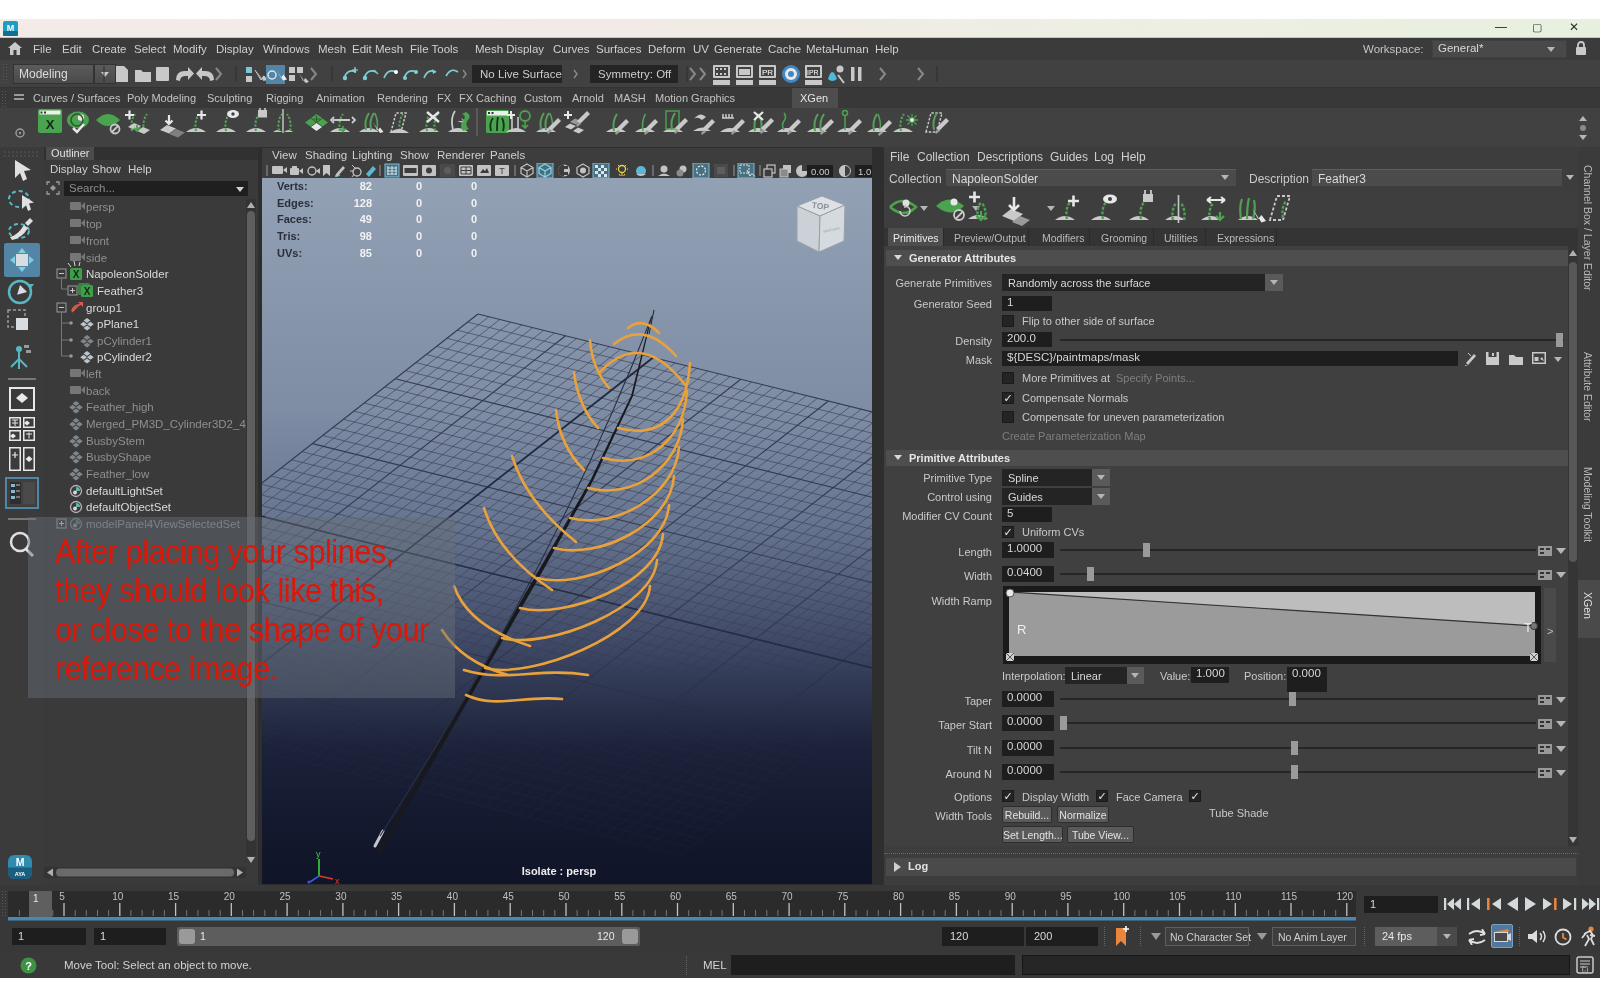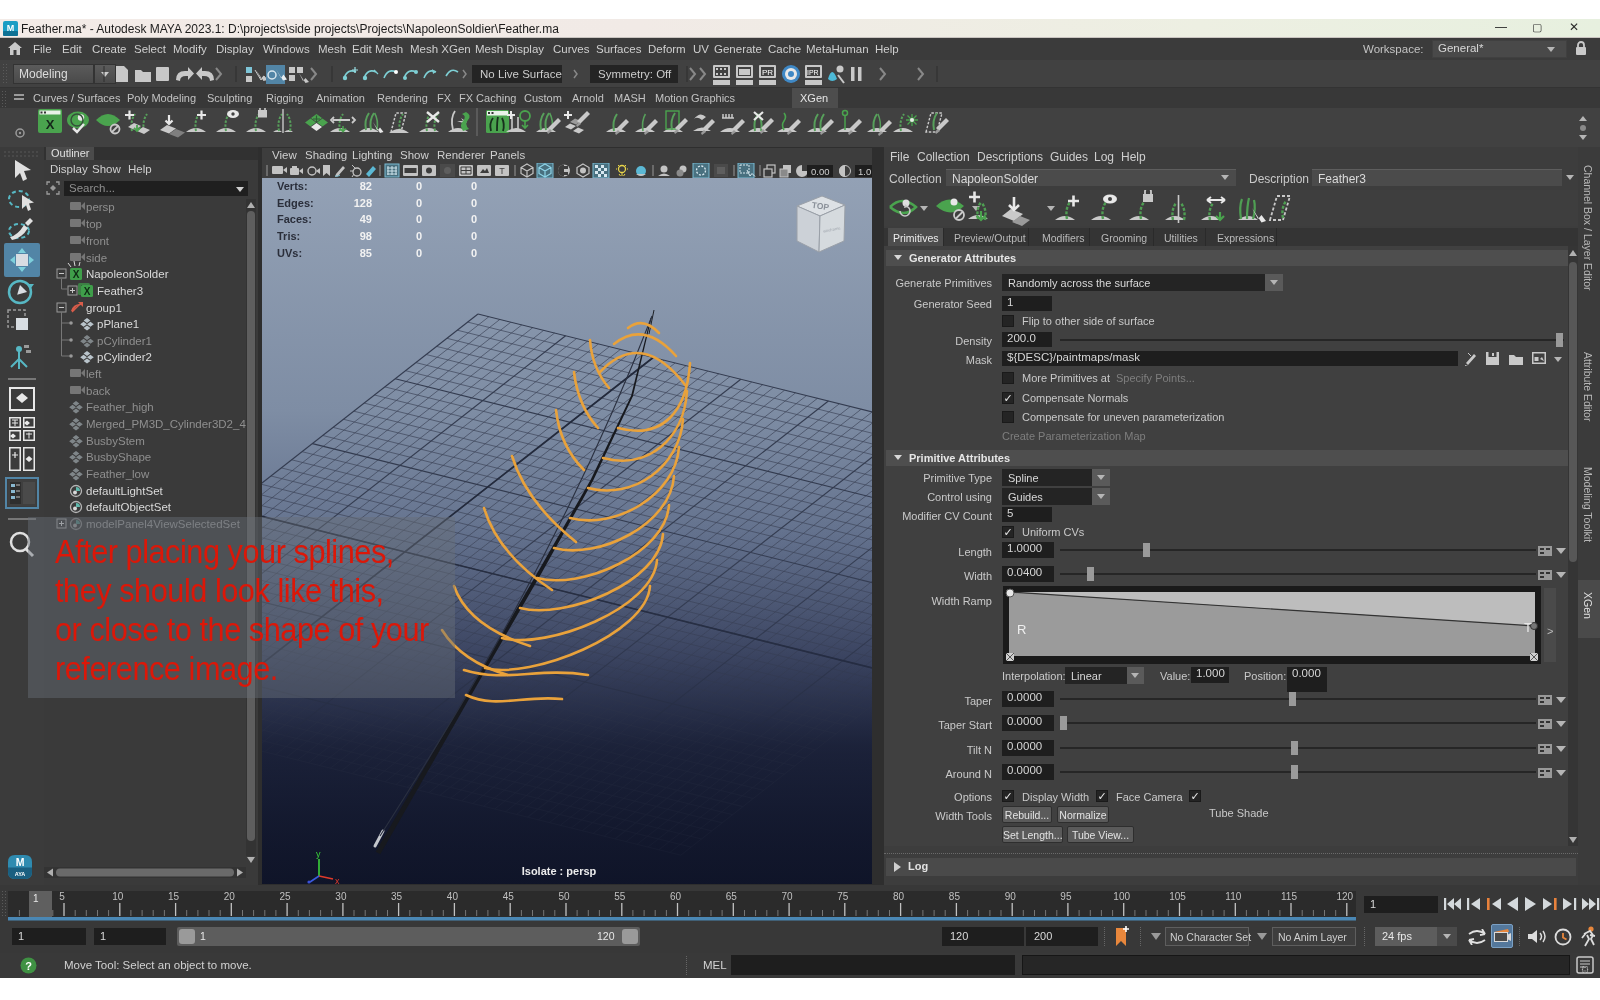--- a/index.html
+++ b/index.html
@@ -53,39 +53,38 @@
 </head>
 <body>
 <div id="app">
 
   <div id="titlebar"></div>
   <svg class="abs" style="left:3px;top:21px" width="15" height="15" viewBox="0 0 15 15">
     <rect x="0" y="0" width="15" height="15" rx="2" fill="#1b9dc4"></rect>
     <rect x="0" y="10" width="15" height="5" rx="1" fill="#0e7194"></rect>
     <text x="7.5" y="9.5" font-size="9" font-weight="bold" fill="#fff" text-anchor="middle">M</text>
   </svg>
-  <div id="titletxt">Feather.ma* - Autodesk MAYA 2023.1: D:\projects\side projects\Projects\NapoleonSoldier\Feather.ma</div>
   <div class="winbtn" style="left:1495px;top:20px;font-size:12px">—</div>
   <div class="winbtn" style="left:1532px;top:21px;font-size:11px">▢</div>
   <div class="winbtn" style="left:1569px;top:20px;font-size:12px">✕</div>
 
   <div id="menubar">
     <svg class="abs" style="left:8px;top:4px" width="14" height="13" viewBox="0 0 14 13">
         <path d="M7 0 L14 6 12 6 12 13 8.5 13 8.5 8 5.5 8 5.5 13 2 13 2 6 0 6 Z" fill="#c9c9c9"></path>
       </svg>
     <div class="m" style="left:33px">File</div>
     <div class="m" style="left:62px">Edit</div>
     <div class="m" style="left:92px">Create</div>
     <div class="m" style="left:134px">Select</div>
     <div class="m" style="left:173px">Modify</div>
     <div class="m" style="left:216px">Display</div>
     <div class="m" style="left:263px">Windows</div>
     <div class="m" style="left:318px">Mesh</div>
     <div class="m" style="left:352px">Edit Mesh</div>
-    <div class="m" style="left:410px">Mesh XGen</div>
+    <div class="m" style="left:410px">File Tools</div>
     <div class="m" style="left:475px">Mesh Display</div>
     <div class="m" style="left:553px">Curves</div>
     <div class="m" style="left:596px">Surfaces</div>
     <div class="m" style="left:648px">Deform</div>
     <div class="m" style="left:693px">UV</div>
     <div class="m" style="left:714px">Generate</div>
     <div class="m" style="left:768px">Cache</div>
     <div class="m" style="left:806px">MetaHuman</div>
     <div class="m" style="left:875px">Help</div>
     <div class="m" style="left:1363px;color:#c3c3c3">Workspace:</div>

